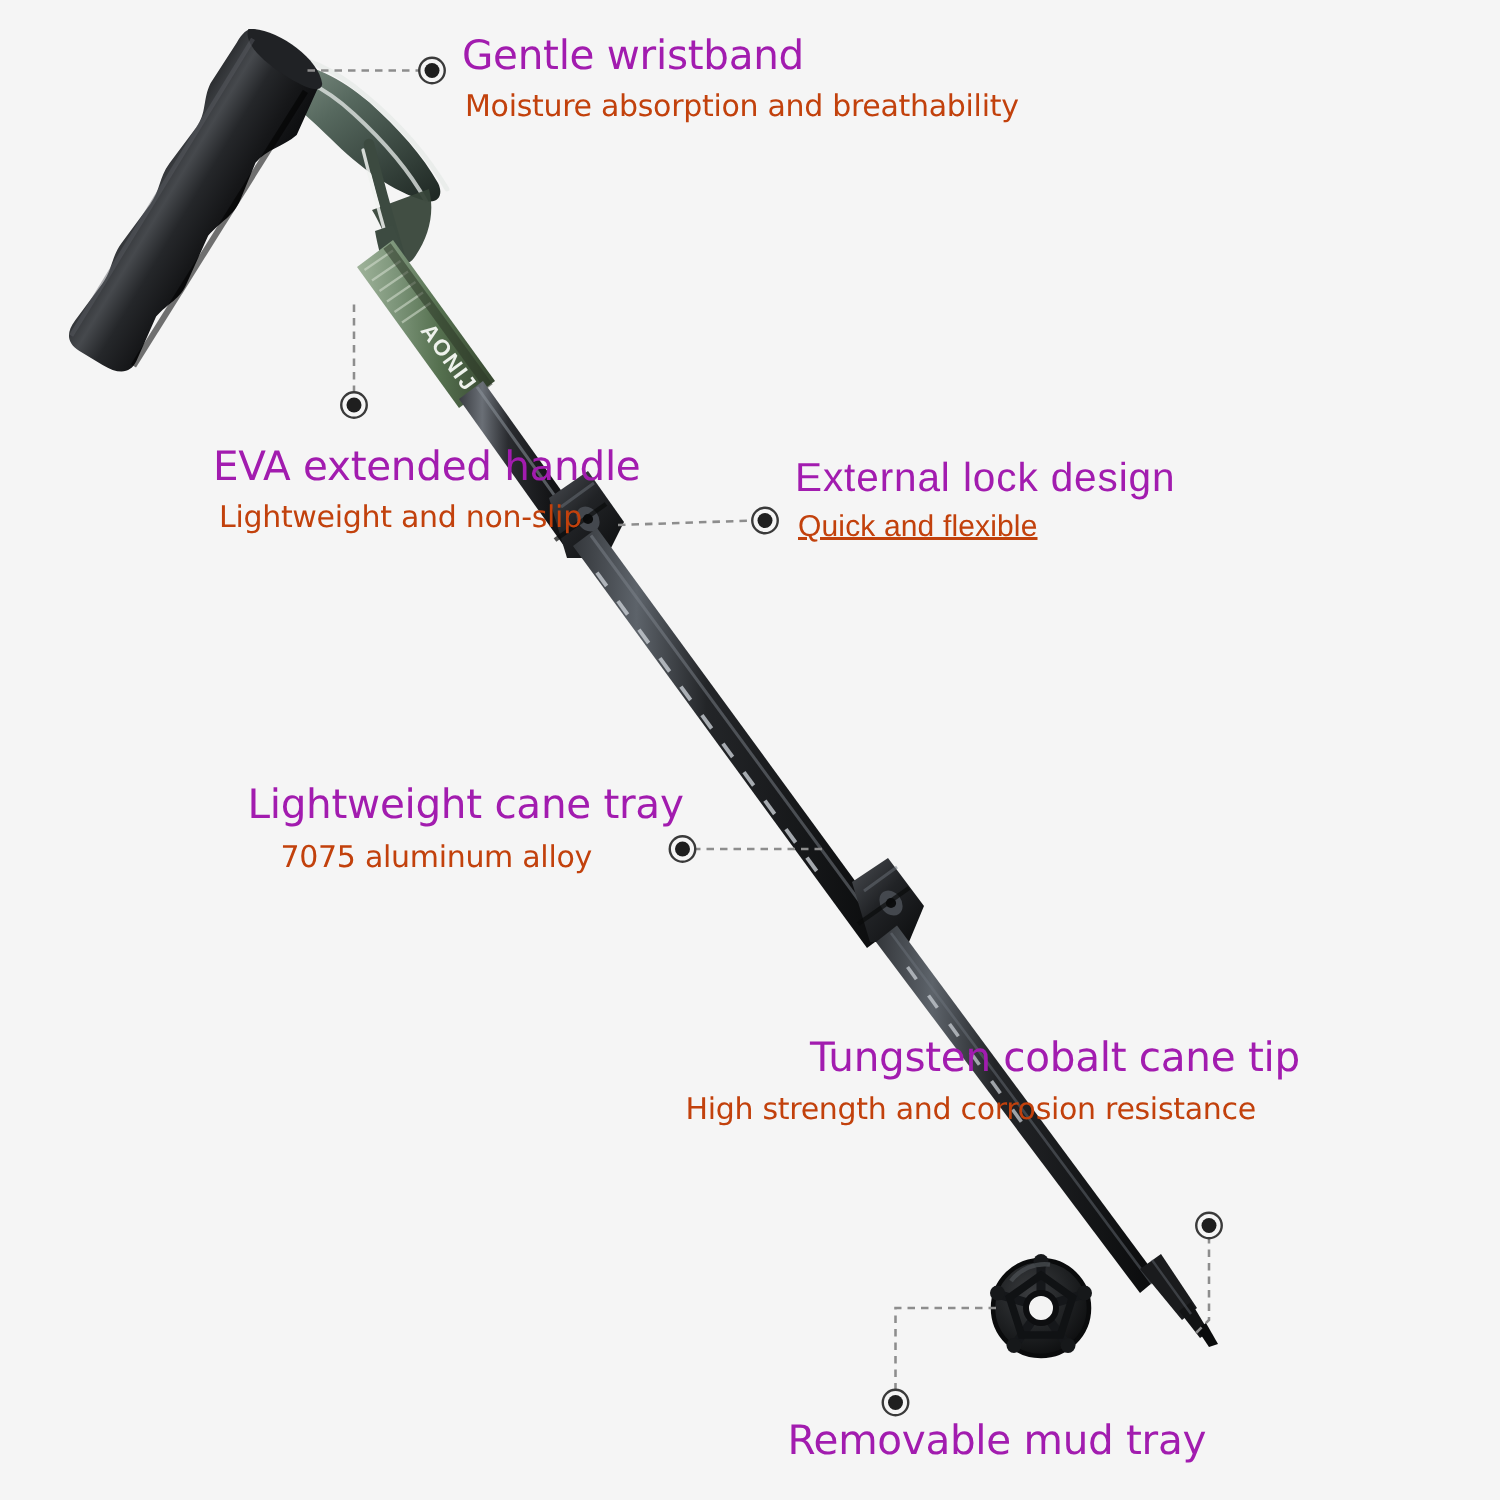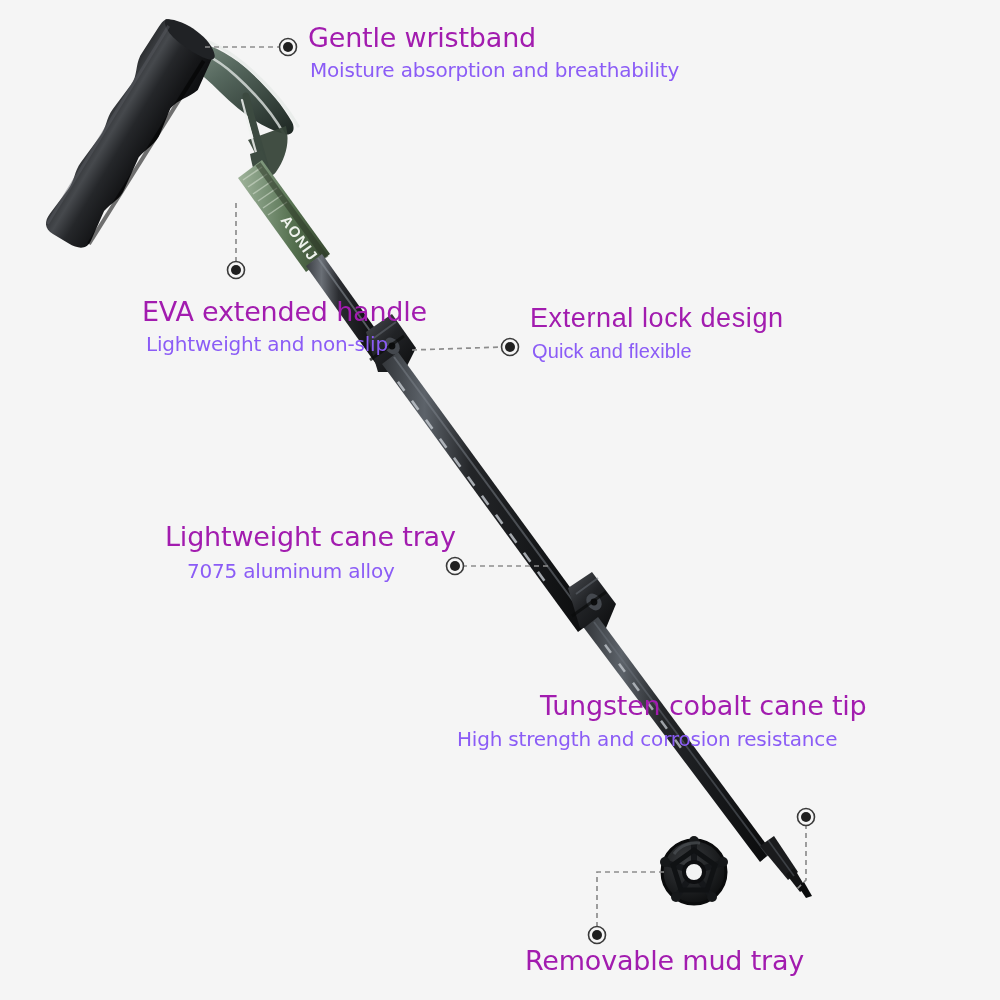--- a/index.html
+++ b/index.html
@@ -28,29 +28,29 @@
     position: absolute;
     white-space: nowrap;
   }
   .callout .title {
     display: block;
     color: #a21caf;
     font-weight: 400;
   }
   .callout .sub {
     display: block;
-    color: #8b5cf6;
+    color: #c2410c;
     font-weight: 400;
   }
   
   .callout.face-a .title { font-family: "DejaVu Sans", sans-serif; font-size: 27px; letter-spacing: -0.2px; }
   .callout.face-a .sub   { font-family: "DejaVu Sans", sans-serif; font-size: 20px; letter-spacing: -0.2px; }
   
   .callout.face-b .title { font-family: "Liberation Sans", sans-serif; font-size: 27px; letter-spacing: 0.6px; }
-  .callout.face-b .sub   { font-family: "Liberation Sans", sans-serif; font-size: 20px; letter-spacing: 0.1px; }
+  .callout.face-b .sub   { font-family: "Liberation Sans", sans-serif; font-size: 20px; letter-spacing: 0.1px; text-decoration: underline; }
 
   .c-wristband { left: 308px; top: 22px; }
   .c-wristband .sub { margin-top: 5px; margin-left: 2px; }
 
   .c-eva { left: 142px; top: 296px; }
   .c-eva .sub { margin-top: 5px; margin-left: 4px; }
 
   .c-lock { left: 530px; top: 303px; }
   .c-lock .sub { margin-top: 6px; margin-left: 2px; }
 

